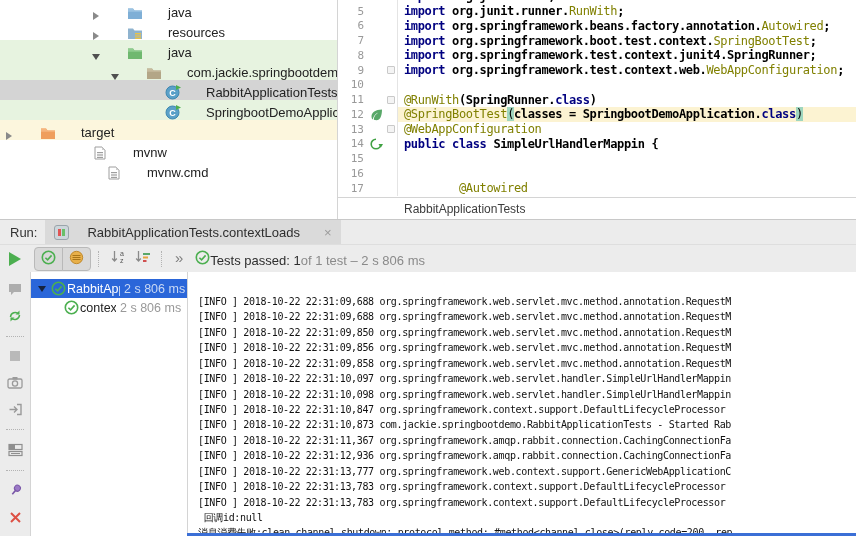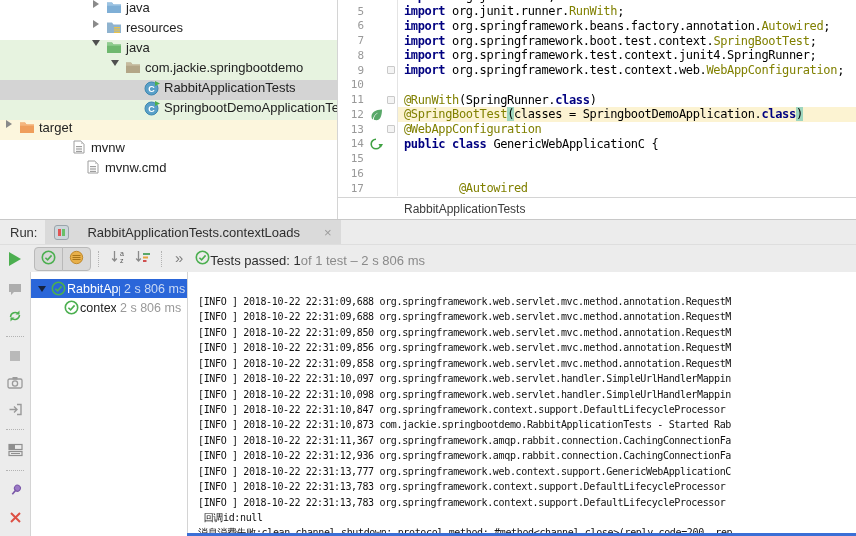--- a/index.html
+++ b/index.html
@@ -2,21 +2,21 @@
 <html><head>
 <meta charset="utf-8">
 <style>
   html,body{margin:0;padding:0;background:#fff;}
   .ide{position:relative;width:856px;height:536px;overflow:hidden;background:#fff;
        font-family:"Liberation Sans",sans-serif;font-size:13px;color:#222;}
 
   
   .project{position:absolute;left:0;top:0;width:337px;height:219px;background:#fff;
            border-right:1px solid #d4d4d4;overflow:hidden;}
-  .tree-row{height:20px;display:flex;align-items:flex-start;white-space:nowrap;}
+  .tree-row{height:20px;display:flex;align-items:flex-end;white-space:nowrap;gap:21px;}
   .tree-row.bg-green{background:#e7f3e0;}
   .tree-row.bg-sel{background:#d4d4d4;}
   .tree-row.bg-warm{background:#fcf6dd;}
   .chev{flex:0 0 18px;display:flex;align-items:center;justify-content:center;}
   .tri-r{width:0;height:0;border-left:6px solid #8a8a8a;border-top:4px solid transparent;border-bottom:4px solid transparent;}
   .tri-d{width:0;height:0;border-top:6px solid #4f4f4f;border-left:4px solid transparent;border-right:4px solid transparent;}
   .tree-ico{flex:0 0 18px;display:flex;align-items:center;justify-content:center;}
   .tree-label{margin-left:3px;}
 
   
@@ -25,21 +25,21 @@
   .editor-lines{margin-top:-11px;}
   .code-line{display:flex;height:14.75px;align-items:center;}
   .lnum{flex:0 0 26px;text-align:right;color:#999;font-size:11px;padding-right:3px;letter-spacing:0;}
   .gicon{flex:0 0 18px;display:flex;align-items:center;justify-content:center;}
   .fold{flex:0 0 12px;height:100%;border-right:1px solid #e4e4e4;display:flex;align-items:center;justify-content:center;}
   .fold-mark{width:6px;height:6px;border:1px solid #c9c9c9;background:#f4f4f4;border-radius:1px;}
   .codecell{flex:1;padding-left:6px;white-space:pre;height:100%;display:flex;align-items:center;}
   .line-hl .codecell{background:#fcf3d2;}
   .kw{color:#000080;font-weight:bold;}
   .ann{color:#808000;}
-  .pl{color:#000;}
+  .pl{color:#000;font-weight:bold;}
   .phl{background:#9fd6bf;color:#000;}
 
   .breadcrumb{position:absolute;left:338px;top:197px;right:0;height:21px;background:#fff;
               border-top:1px solid #d4d4d4;display:flex;align-items:center;padding-left:66px;
               font-size:12px;color:#3c3c3c;}
 
   
   .run-header{position:absolute;left:0;top:219px;right:0;height:25px;background:#ececec;
               border-top:1px solid #c8c8c8;display:flex;align-items:stretch;}
   .run-label{display:flex;align-items:center;margin-left:10px;margin-right:8px;color:#333;}
@@ -285,21 +285,21 @@
         </div>
         <div class="code-line">
           <span class="lnum">14</span>
           <span class="gicon">
             <svg width="14" height="14">
               <path d="M7 2.2a4.8 4.8 0 1 0 4.8 4.8" fill="none" stroke="#3fa142" stroke-width="1.6"></path>
               <path d="M9.5 7l4.5 0-2.2 3.8z" fill="#3fa142"></path>
             </svg>
           </span>
           <span class="fold"></span>
-          <span class="codecell"><span class="kw">public class </span><span class="pl">GenericWebApplicationC {</span></span>
+          <span class="codecell"><span class="kw">public class </span><span class="pl">SimpleUrlHandlerMappin {</span></span>
         </div>
         <div class="code-line">
           <span class="lnum">15</span>
           <span class="gicon"></span>
           <span class="fold"></span>
           <span class="codecell"></span>
         </div>
         <div class="code-line">
           <span class="lnum">16</span>
           <span class="gicon"></span>

